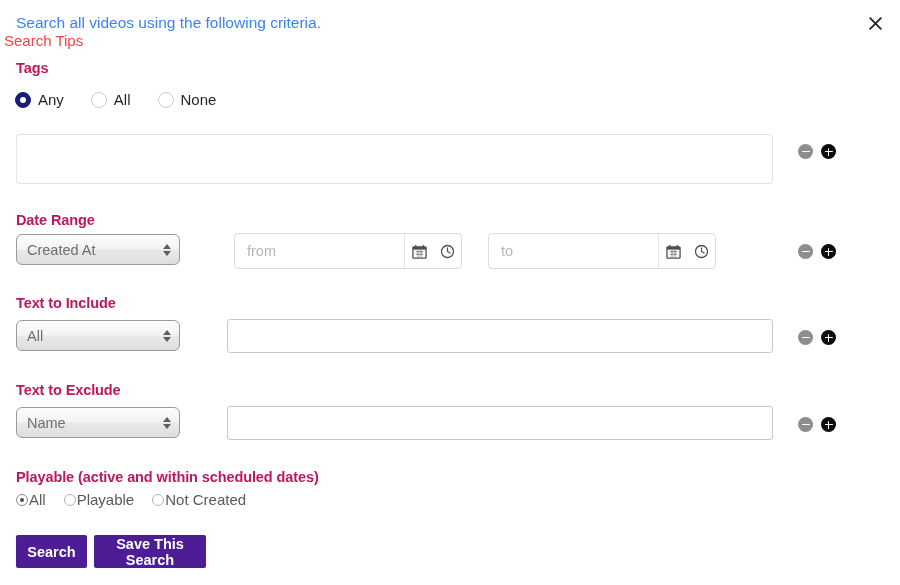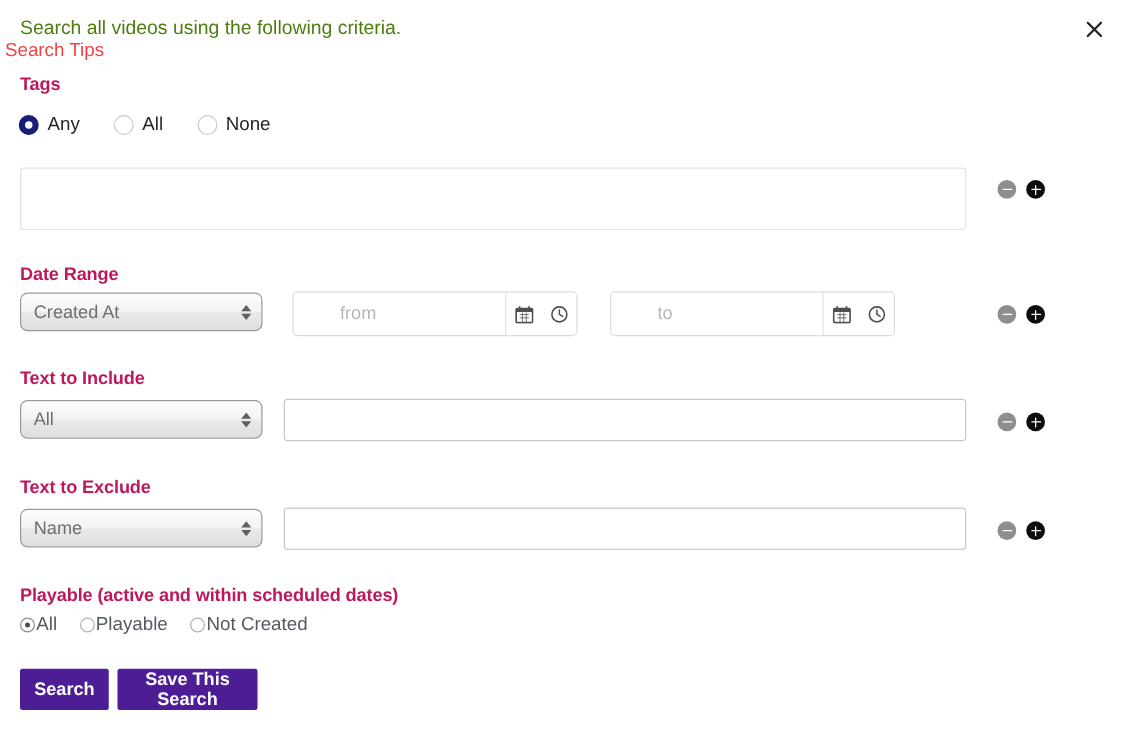--- a/index.html
+++ b/index.html
@@ -9,21 +9,21 @@
     background: #ffffff;
     font-family: "Liberation Sans", sans-serif;
     color: #1a1a1a;
     overflow: hidden;
   }
   .page { position: relative; width: 900px; height: 585px; padding: 0; }
 
   
   .intro {
     position: absolute; left: 16px; top: 12px;
-    font-size: 15.5px; color: #4d7c0f; line-height: 22px;
+    font-size: 15.5px; color: #3b82f6; line-height: 22px;
   }
   .tips-link {
     position: absolute; left: 4px; top: 32px;
     font-size: 15px; color: #ef4444; line-height: 18px;
     text-decoration: none; cursor: pointer;
   }
   .close-x {
     position: absolute; right: 14px; top: 12px;
     width: 22px; height: 22px; cursor: pointer;
     display: flex; align-items: center; justify-content: center;
@@ -74,21 +74,21 @@
   
   .tagbox {
     position: absolute; left: 16px; top: 134px;
     width: 757px; height: 50px;
     border: 1px solid #e2e3e5; border-radius: 3px;
     background: #fff;
   }
 
   
   .sel {
-    position: absolute; height: 31px; width: 194px;
+    position: absolute; height: 31px; width: 164px;
     border: 1px solid #9a9a9a; border-radius: 6px;
     background: linear-gradient(to bottom, #fdfdfd 0%, #f3f3f3 48%, #e9e9e9 52%, #dedede 100%);
     box-shadow: 0 1px 0 rgba(255,255,255,.8) inset;
     display: flex; align-items: center; cursor: pointer;
   }
   .sel .seltxt {
     font-size: 14.5px; color: #6b6f73; padding-left: 10px;
     white-space: nowrap; overflow: hidden;
   }
   .sel .stepper {
@@ -110,21 +110,21 @@
   
   .tin {
     position: absolute; height: 34px;
     border: 1px solid #c8c9cb; border-radius: 3px; background: #fff;
   }
 
   
   .datefield {
     position: absolute; height: 36px; width: 228px;
     border: 1px solid #dcdde0; border-radius: 4px; background: #fff;
-    display: flex; align-items: stretch; overflow: hidden; padding-left: 25px;
+    display: flex; align-items: stretch; overflow: hidden;
   }
   .datefield .dinput {
     flex: 1; display: flex; align-items: center;
     padding-left: 12px; font-size: 14.5px; color: #b4b6ba;
     cursor: text;
   }
   .datefield .dsep { width: 1px; background: #e3e4e6; margin: 0; }
   .datefield .dbtn {
     width: 28px; display: flex; align-items: center; justify-content: center;
     cursor: pointer;

